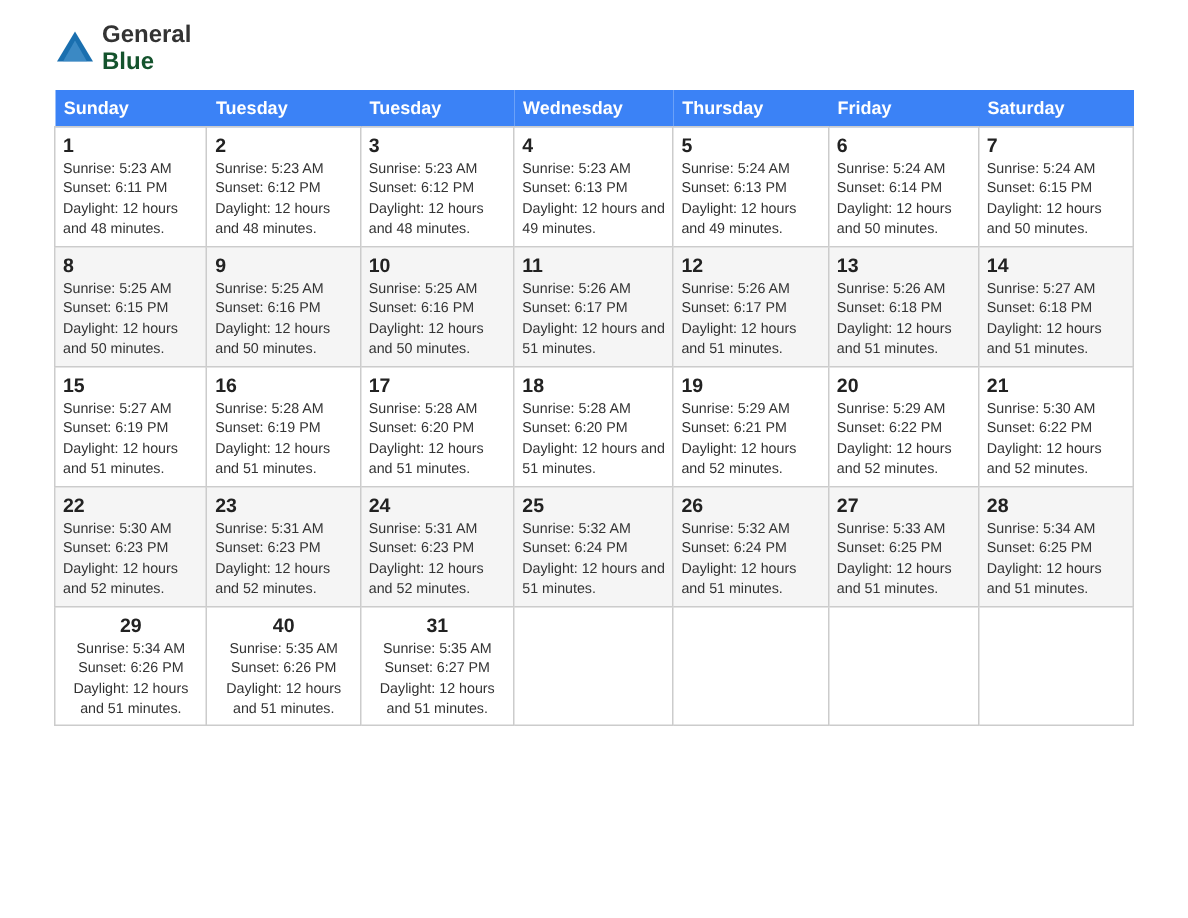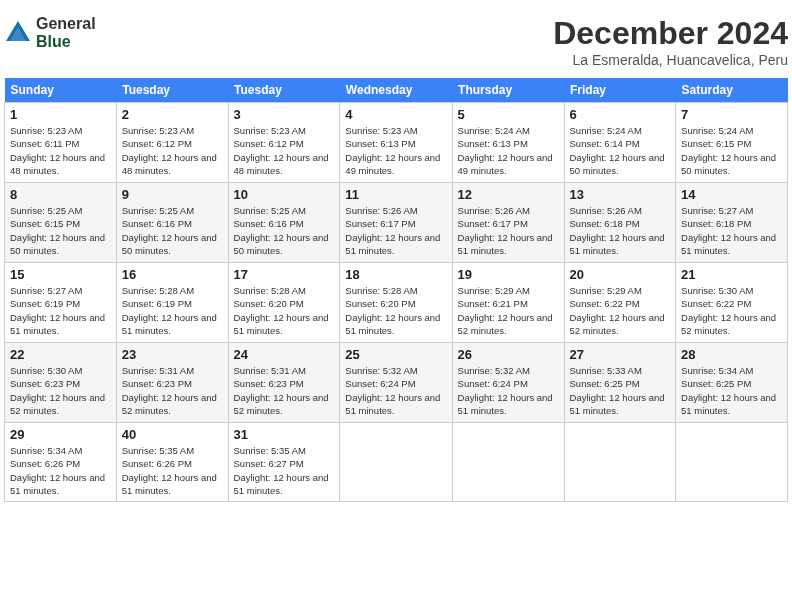--- a/index.html
+++ b/index.html
@@ -6,21 +6,21 @@
     body {
       width: 792px;
       height: 612px;
       font-family: Arial, sans-serif;
       background: #fff;
       overflow: hidden;
     }
     .page {
       width: 792px;
       height: 612px;
-      padding: 15px 4px;
+      padding: 15px 36px;
     }
     .header {
       display: flex;
       justify-content: space-between;
       align-items: flex-start;
       margin-bottom: 10px;
     }
     .logo {
       display: flex;
       align-items: center;
@@ -85,40 +85,37 @@
     .day-info {
       color: #333;
       font-size: 9.5px;
       line-height: 1.4;
     }
     .empty-cell {
       background: #f9f9f9;
     }
     .last-row td {
       height: 70px;
+      text-align: center;
     }
   </style>
 </head>
 <body>
 
 <div class="page">
   <div class="header">
     <div class="logo">
       <svg class="logo-icon" viewBox="0 0 28 28">
         <polygon points="14,2 26,22 2,22" fill="#1a6faf"></polygon>
         <polygon points="14,8 22,22 6,22" fill="#5ba3d9" opacity="0.5"></polygon>
       </svg>
       <div class="logo-text">
         <span class="logo-general">General</span>
         <span class="logo-blue">Blue</span>
       </div>
-    </div>
-    <div class="title-section">
-      <div class="main-title">December 2024</div>
-      <div class="subtitle">La Esmeralda, Huancavelica, Peru</div>
     </div>
   </div>
 
   <table class="calendar">
     <thead>
       <tr>
         <th>Sunday</th>
         <th>Tuesday</th>
         <th>Tuesday</th>
         <th>Wednesday</th>

